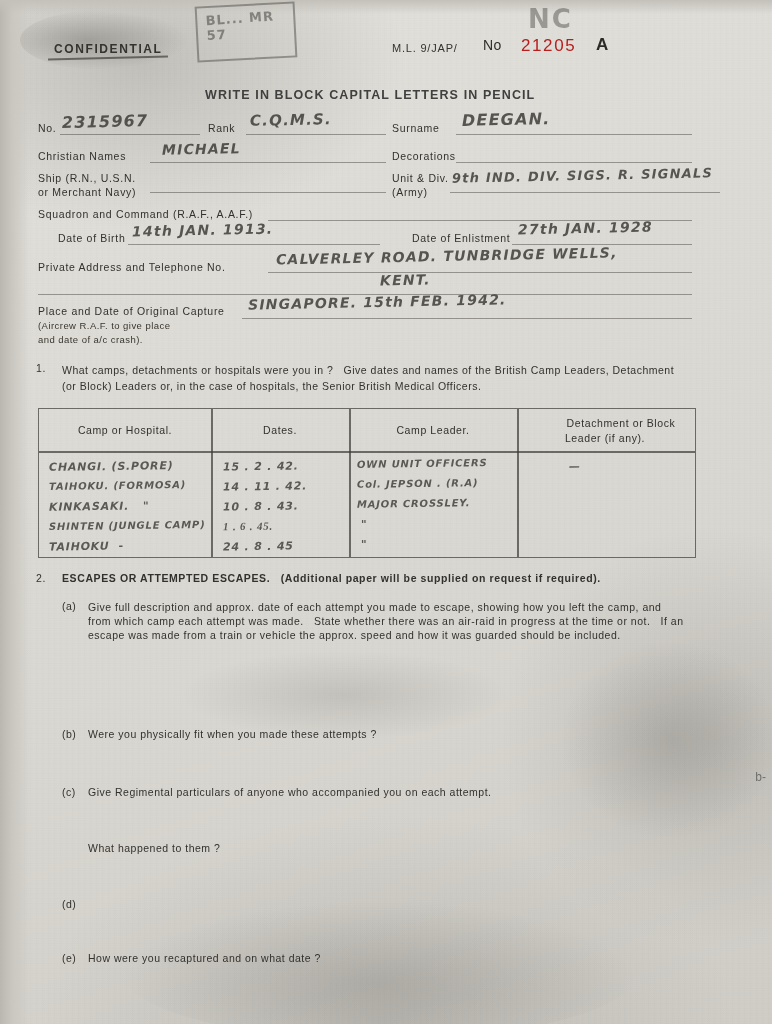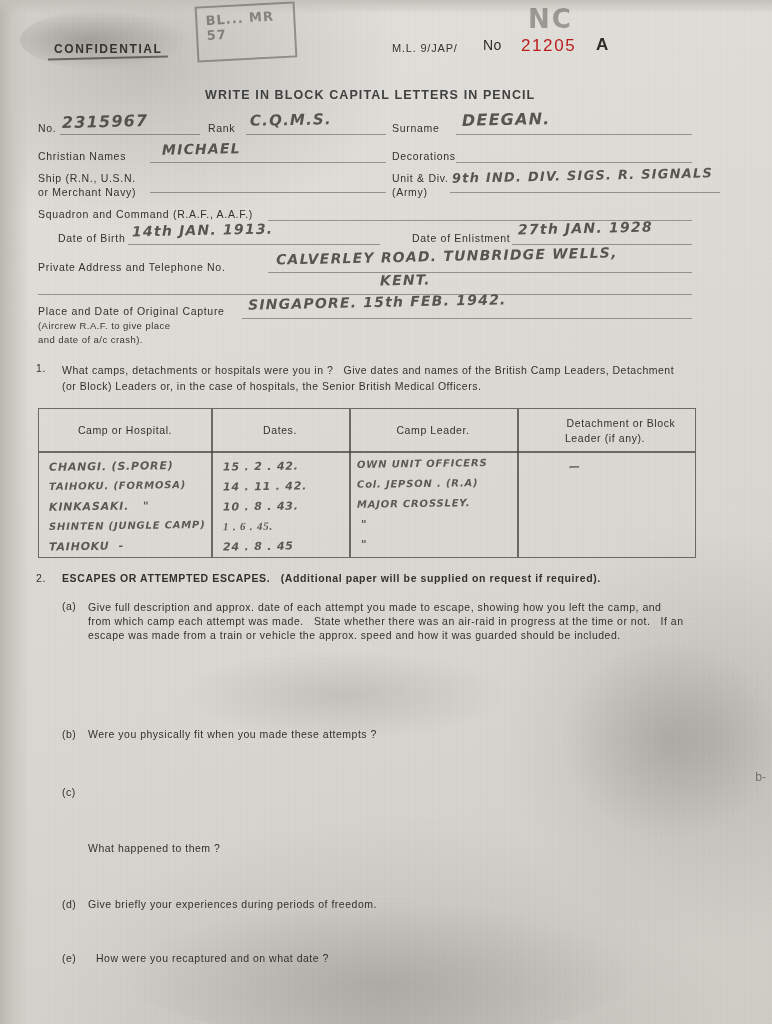--- a/index.html
+++ b/index.html
@@ -351,23 +351,23 @@
 
   <div class="qtext" style="left:62px; top:600px;">(a)</div>
   <div class="qtext" style="left:88px; top:600px; line-height:14px;">Give full description and approx. date of each attempt you made to escape, showing how you left the camp, and
 from which camp each attempt was made.   State whether there was an air-raid in progress at the time or not.   If an
 escape was made from a train or vehicle the approx. speed and how it was guarded should be included.</div>
 
   <div class="qtext" style="left:62px; top:728px;">(b)</div>
   <div class="qtext" style="left:88px; top:728px;">Were you physically fit when you made these attempts ?</div>
 
   <div class="qtext" style="left:62px; top:786px;">(c)</div>
+  <div class="qtext" style="left:88px; top:786px;">Give Regimental particulars of anyone who accompanied you on each attempt.</div>
 
   <div class="qtext" style="left:88px; top:842px;">What happened to them ?</div>
 
   <div class="qtext" style="left:62px; top:898px;">(d)</div>
-  <div class="qtext" style="left:88px; top:898px;">Give briefly your experiences during periods of freedom.</div>
 
   <div class="qtext" style="left:62px; top:952px;">(e)</div>
-  <div class="qtext" style="left:96px; top:952px;">How were you recaptured and on what date ?</div>
+  <div class="qtext" style="left:88px; top:952px;">How were you recaptured and on what date ?</div>
 
   <div id="right-mark">b-</div>
 </div>
 
 </body></html>

